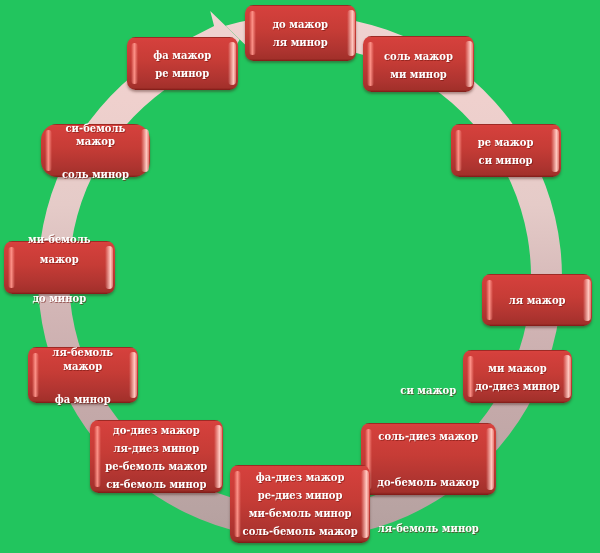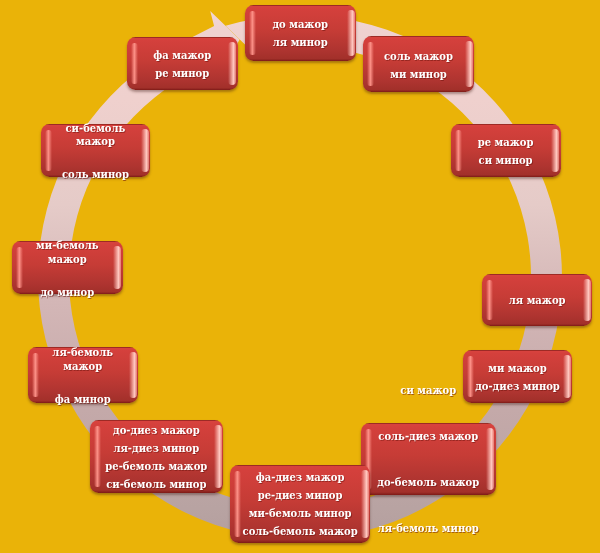--- a/index.html
+++ b/index.html
@@ -1,19 +1,19 @@
 <!DOCTYPE html>
 <html><head>
 <meta charset="utf-8">
 <title>circle-of-fifths</title>
 <style>
   html,body{margin:0;padding:0;background:#ffffff;}
   body{width:600px;height:553px;overflow:hidden;
        font-family:"DejaVu Serif",serif;-webkit-font-smoothing:antialiased;}
-  #stage{position:relative;width:600px;height:553px;background:#eab308;}
+  #stage{position:relative;width:600px;height:553px;background:#22c55e;}
   svg.ring{position:absolute;left:0;top:0;width:600px;height:553px;display:block;}
   .node{position:absolute;box-sizing:border-box;border-radius:8.5px;
         display:flex;flex-direction:column;align-items:center;justify-content:center;
         background:linear-gradient(180deg,#9d2a25 0px,#9d2a25 1.4px,
                    #d8423e 1.4px,#d4403c 7%,#c63c36 45%,#ae3430 81%,#a2302a 96%,#7d1a16 100%);
         box-shadow:0 2px 2.5px rgba(60,20,16,.38);}
   .node .inner{position:absolute;left:0;top:0;right:0;bottom:0;border-radius:8.5px;
         overflow:hidden;pointer-events:none;}
   .node .hl-l{position:absolute;left:4.2px;top:6px;bottom:6px;width:7px;border-radius:4px;
         background:linear-gradient(90deg,rgba(255,140,130,0) 0%,rgba(255,150,140,.95) 48%,rgba(255,140,130,0) 100%);
@@ -125,30 +125,30 @@
       </div>
       <div class="node three" style="left: 27.5px; top: 347px; width: 110.4px; height: 55.5px; text-align: right;">
         <div class="inner">
           <div class="hl-l"></div>
           <div class="hl-r"></div>
         </div>
         <span class="ln">ля-бемоль</span>
         <span class="ln">мажор</span>
         <span class="ln">фа минор</span>
       </div>
-      <div class="node three" style="left: 12px; top: 240.8px; width: 110.6px; height: 53.6px;">
+      <div class="node three" style="left: 4px; top: 240.8px; width: 110.6px; height: 53.6px; gap: 6px;">
         <div class="inner">
           <div class="hl-l"></div>
           <div class="hl-r"></div>
         </div>
         <span class="ln">ми-бемоль</span>
         <span class="ln">мажор</span>
         <span class="ln">до минор</span>
       </div>
-      <div class="node three" style="left: 40.8px; top: 123.6px; width: 109.3px; height: 53.4px;">
+      <div class="node three" style="left: 40.8px; top: 123.6px; width: 109.3px; height: 53.4px; border-radius: 16px;">
         <div class="inner">
           <div class="hl-l"></div>
           <div class="hl-r"></div>
         </div>
         <span class="ln">си-бемоль</span>
         <span class="ln">мажор</span>
         <span class="ln">соль минор</span>
       </div>
       <div class="node" style="left: 127px; top: 37px; width: 110.5px; height: 53px;">
         <div class="inner">

